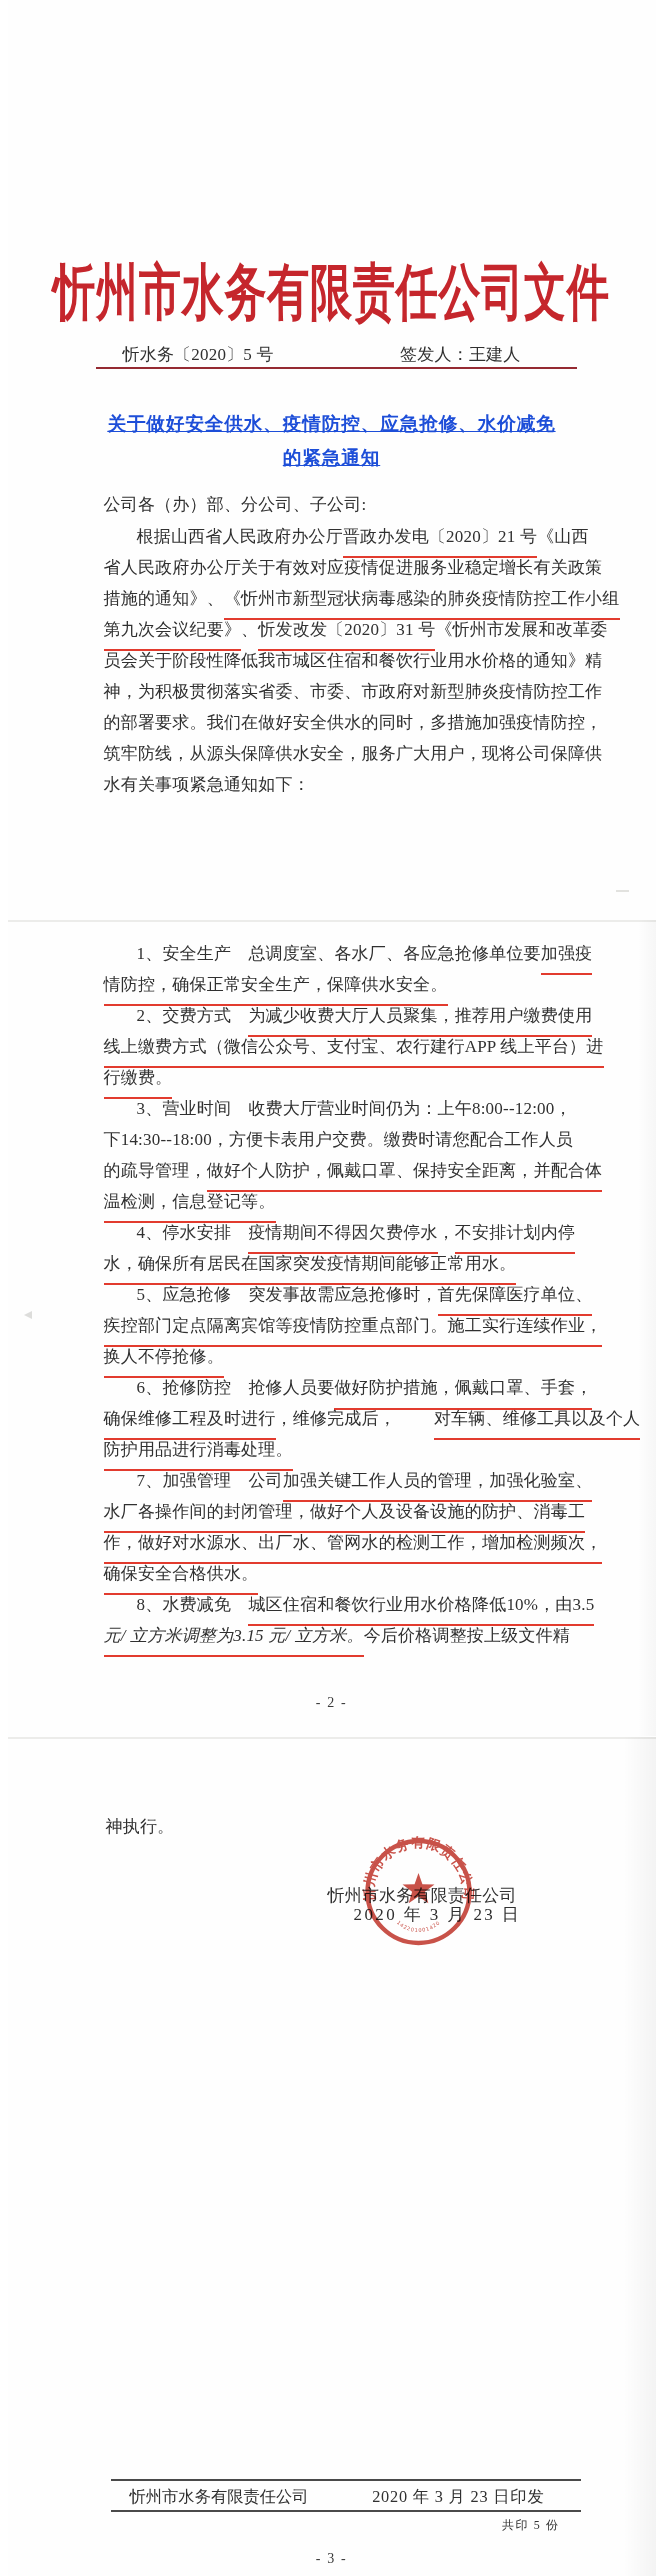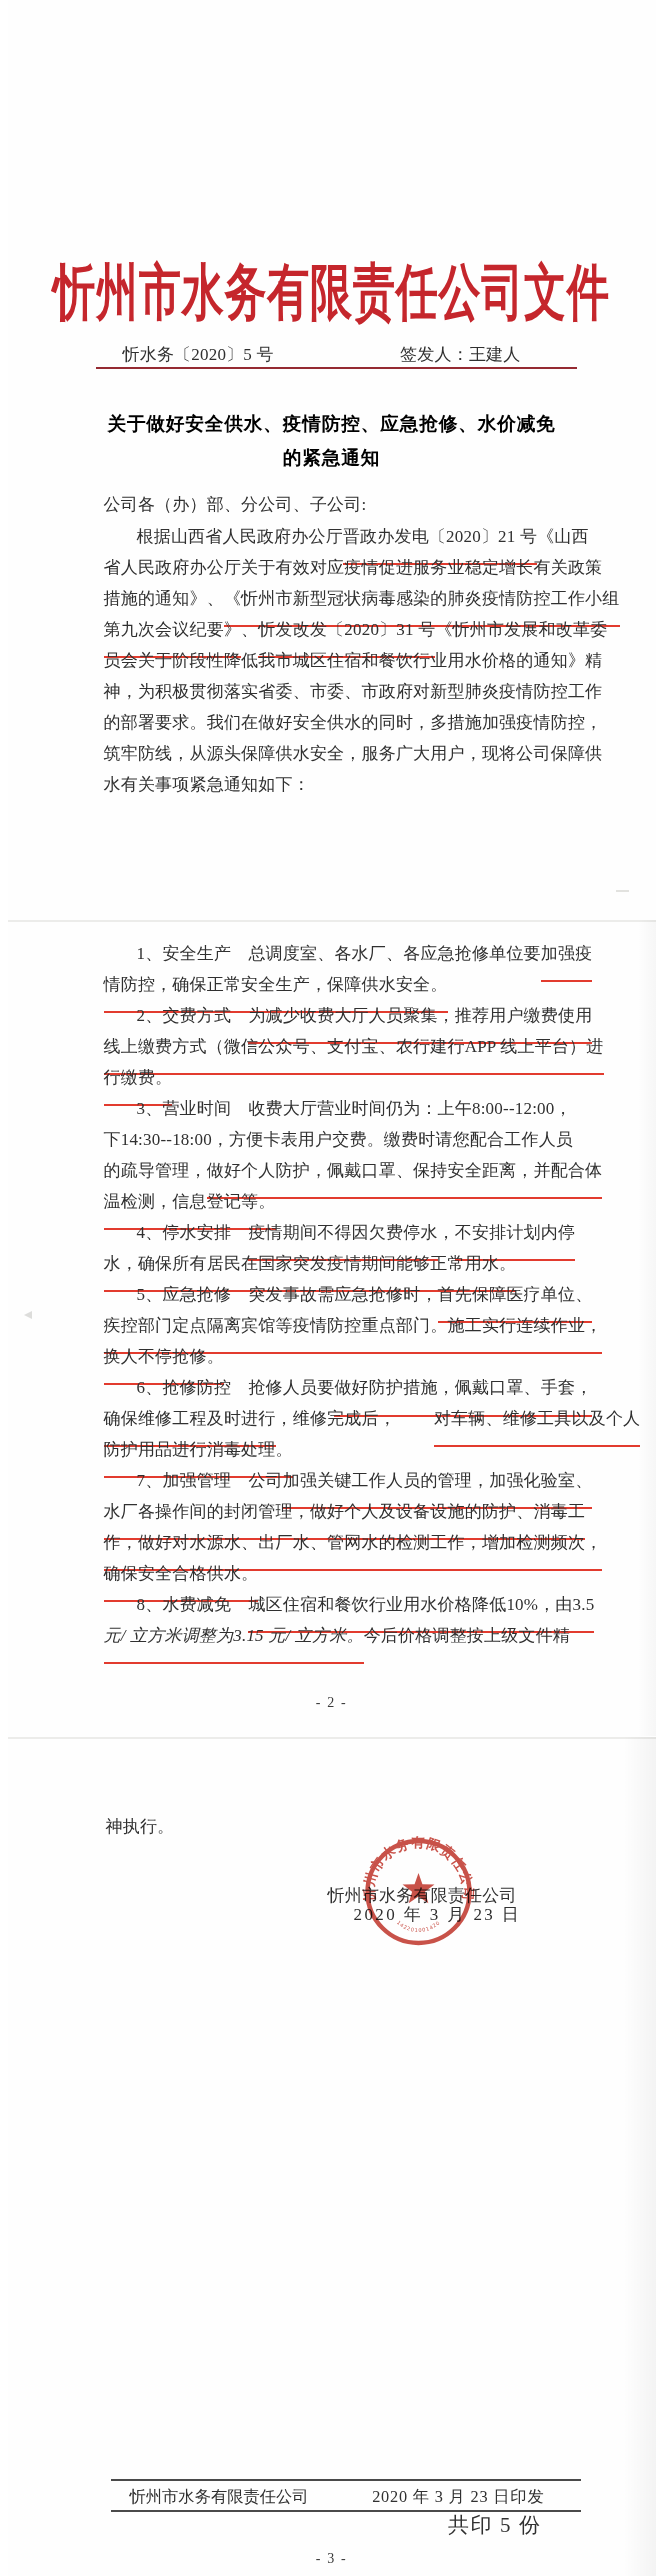--- a/index.html
+++ b/index.html
@@ -25,46 +25,46 @@
     position:absolute;top:259px;left:0;right:0;height:68px;line-height:68px;
     text-align:center;font-size:42px;font-weight:bold;letter-spacing:0.8px;
     transform:scaleY(1.45);transform-origin:50% 50%;
   }
   .docnum-row{position:absolute;top:343px;left:0;right:16px;height:24.4px;font-size:17px;line-height:24.4px;}
   .docnum-row .num{position:absolute;left:115px;}
   .docnum-row .issuer{position:absolute;right:119px;}
   .red-rule{position:absolute;top:367px;left:88px;width:481px;height:2.4px;}
   
   .doc-title{position:absolute;top:407px;left:0;right:0;text-align:center;
-    font-size:18.7px;font-weight:bold;color:#000000;line-height:34px;letter-spacing:0.8px;}
+    font-size:18.7px;font-weight:bold;color:#1d4ed8;line-height:34px;letter-spacing:0.8px;text-decoration:underline;}
   
   .bodytext{font-size:17px;letter-spacing:0.2px;}
   .salutation{position:absolute;top:489px;left:96px;height:31px;line-height:31px;}
   .para{position:absolute;top:521px;left:96px;width:504px;}
   .list{position:absolute;top:938px;left:96px;width:520px;}
   .tl{height:31px;line-height:31px;white-space:nowrap;}
   .tl.ind{text-indent:33px;}
-  .u{border-bottom:2.4px solid;padding-bottom:17px;}
+  .u{border-bottom:2.4px solid;padding-bottom:10px;}
   
   .pagenum{position:absolute;left:0;right:0;text-align:center;font-size:14px;color:#3a3a3a;letter-spacing:1.6px;}
   .pagenum.p2{top:1695px;}
   .pagenum.p3{top:2551px;}
   
   .p3-first{position:absolute;top:1811px;left:98px;height:31px;line-height:31px;}
   .sign-company{position:absolute;top:1880px;left:320px;height:31px;line-height:31px;}
   .sign-date{position:absolute;top:1901px;left:346px;height:28px;line-height:28px;letter-spacing:2.4px;}
   .seal{position:absolute;left:348px;top:1836px;width:125px;height:112px;
     mix-blend-mode:multiply;opacity:.88;}
   
   .f-rule{position:absolute;left:103px;width:470px;height:1.6px;background:#4a4a4a;}
   .f-rule.r1{top:2479px;}
   .f-rule.r2{top:2510px;}
   .f-left{position:absolute;top:2485px;left:122px;height:23px;line-height:23px;font-size:16.3px;}
   .f-right{position:absolute;top:2485px;right:111px;height:23px;line-height:23px;font-size:16.3px;letter-spacing:0.8px;}
-  .f-copies{position:absolute;top:2514px;right:114px;height:23px;line-height:23px;font-size:21px;letter-spacing:1.6px;margin-left:16px;}
+  .f-copies{position:absolute;top:2514px;right:96px;height:23px;line-height:23px;font-size:12px;letter-spacing:1.6px;margin-left:16px;}
 </style>
 </head>
 <body>
 
 <div class="doc" style="color: rgb(48, 48, 48);">
 
   <div class="seam s1"></div>
   <div class="seam s2"></div>
   <div class="edge-strip2"></div>
   <div class="edge-strip"></div>

